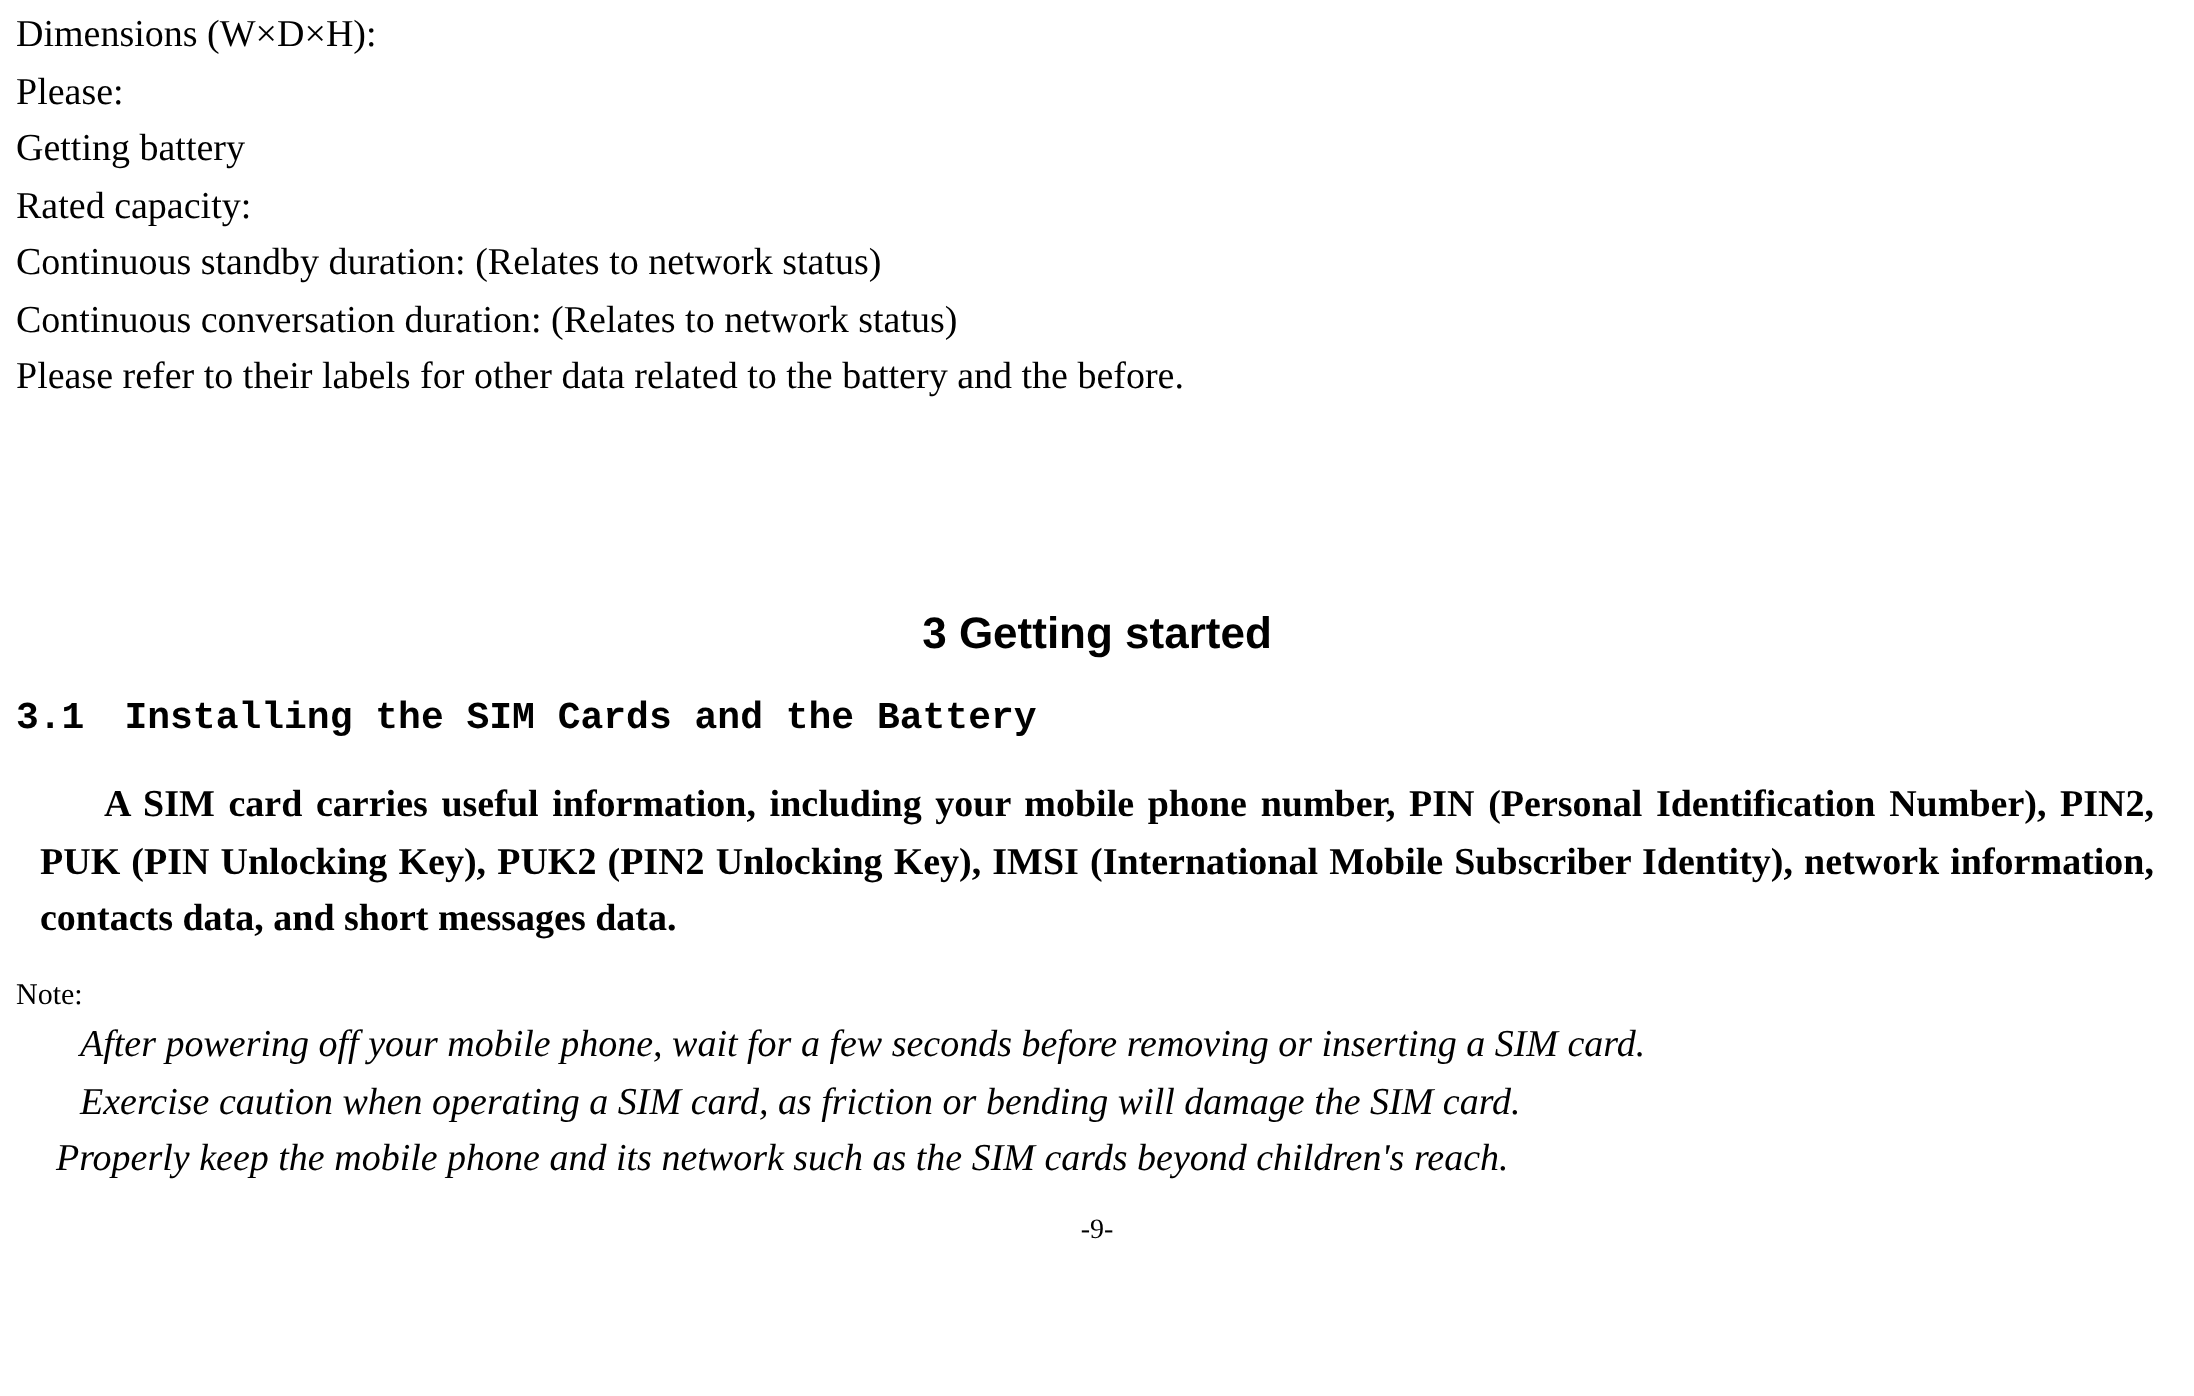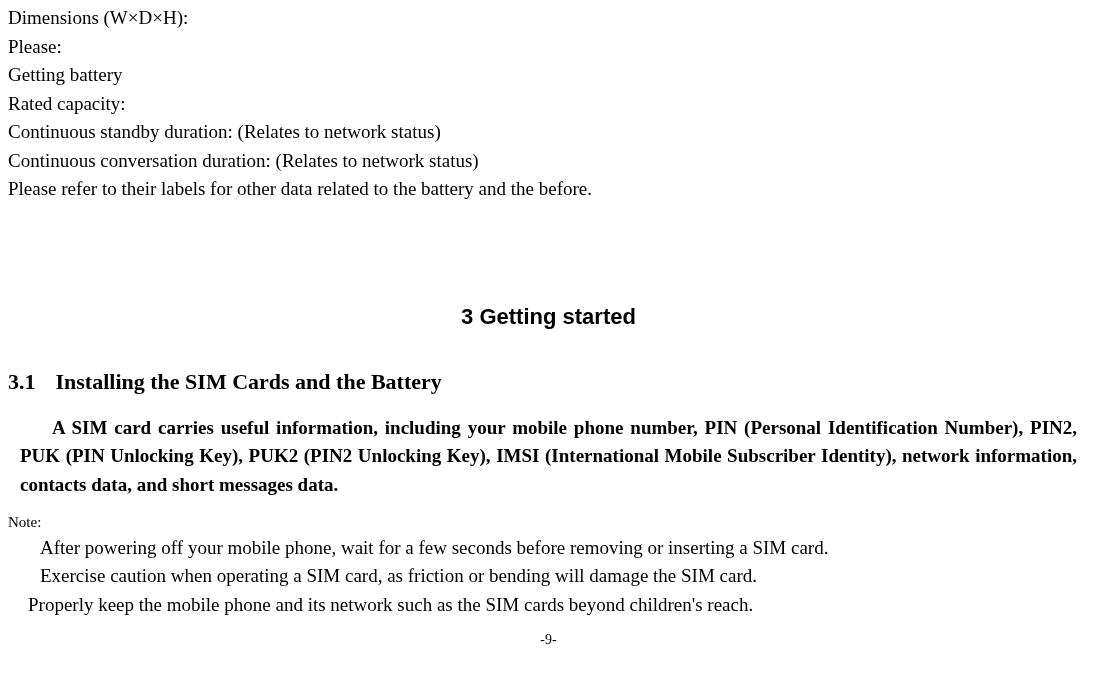--- a/index.html
+++ b/index.html
@@ -16,26 +16,26 @@
       margin: 0;
       padding: 0;
       font-family: Liberation Serif, serif;
     }
     .chapter-title {
       font-family: "SimHei", "MS Gothic", "Arial Black", sans-serif;
       font-weight: bold;
       font-size: 22px;
       text-align: center;
       margin-top: 96px;
-      margin-bottom: 32px;
+      margin-bottom: 12px;
     }
     .section-title {
-      font-family: Liberation Serif, serif;
+      font-family: Liberation Mono, monospace;
       font-weight: bold;
-      font-size: 22px;
+      font-size: 19px;
       margin-top: 8px;
       margin-bottom: 16px;
     }
     .section-number {
       display: inline-block;
       margin-right: 20px;
     }
     .body-para {
       margin: 12px;
       text-align: justify;
@@ -43,20 +43,21 @@
     }
     .body-para .indent {
       display: inline-block;
       width: 32px;
     }
     .note-label {
       font-size: 15px;
       margin: 4px 0 0 0;
     }
     .note-line {
+      font-style: italic;
       margin: 0;
     }
     .note-line .indent-sm {
       display: inline-block;
       width: 32px;
     }
     .note-line .indent-xs {
       display: inline-block;
       width: 20px;
     }

